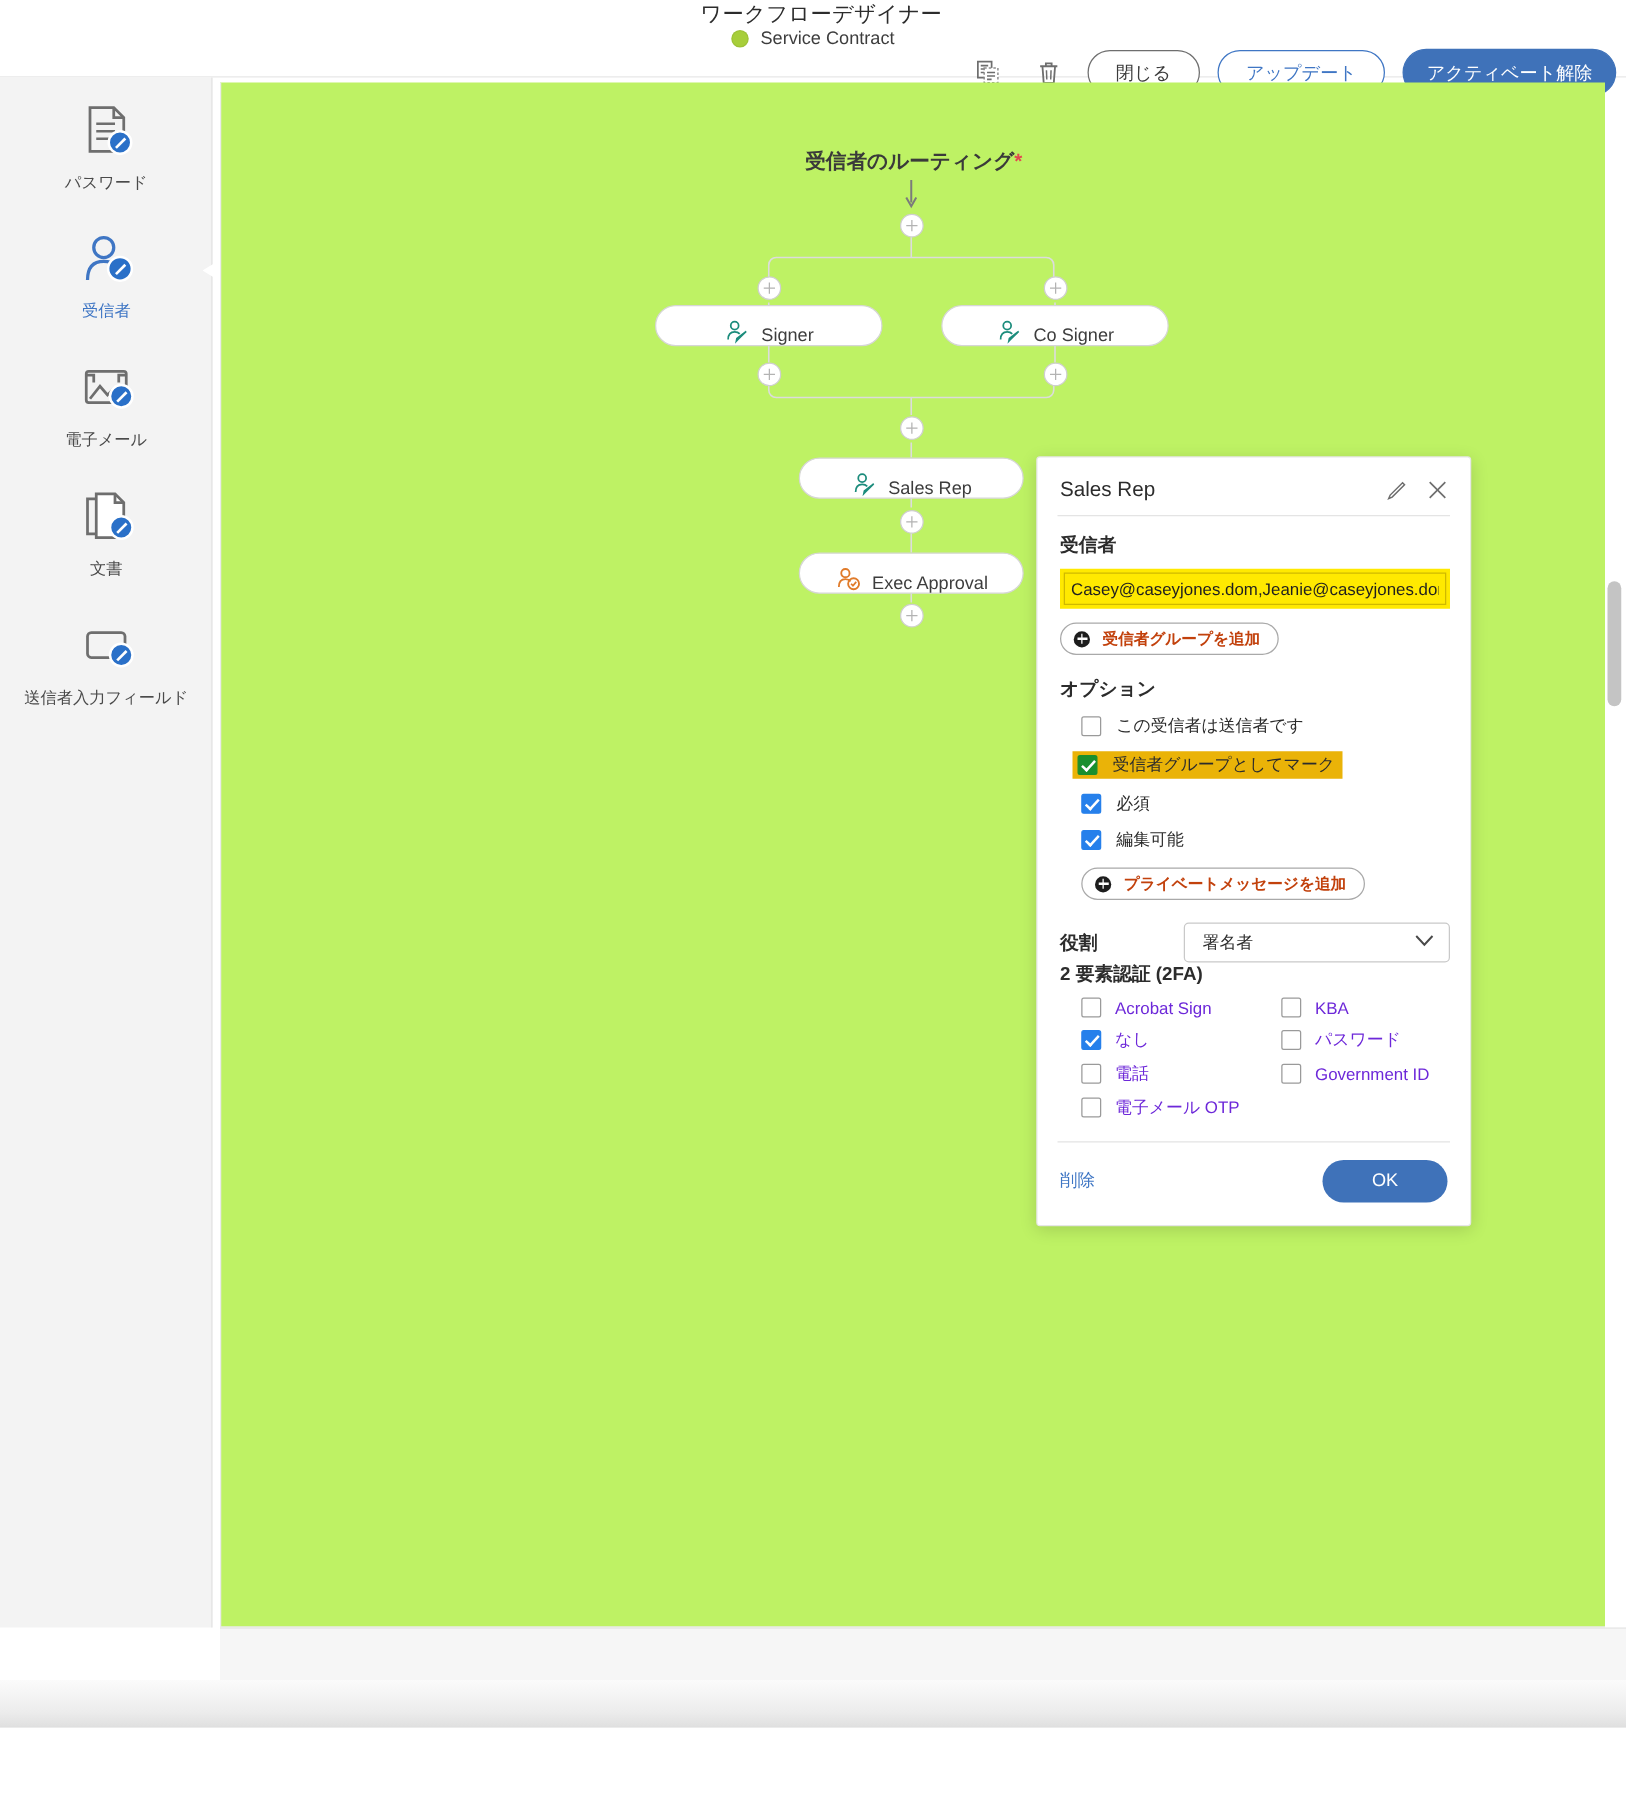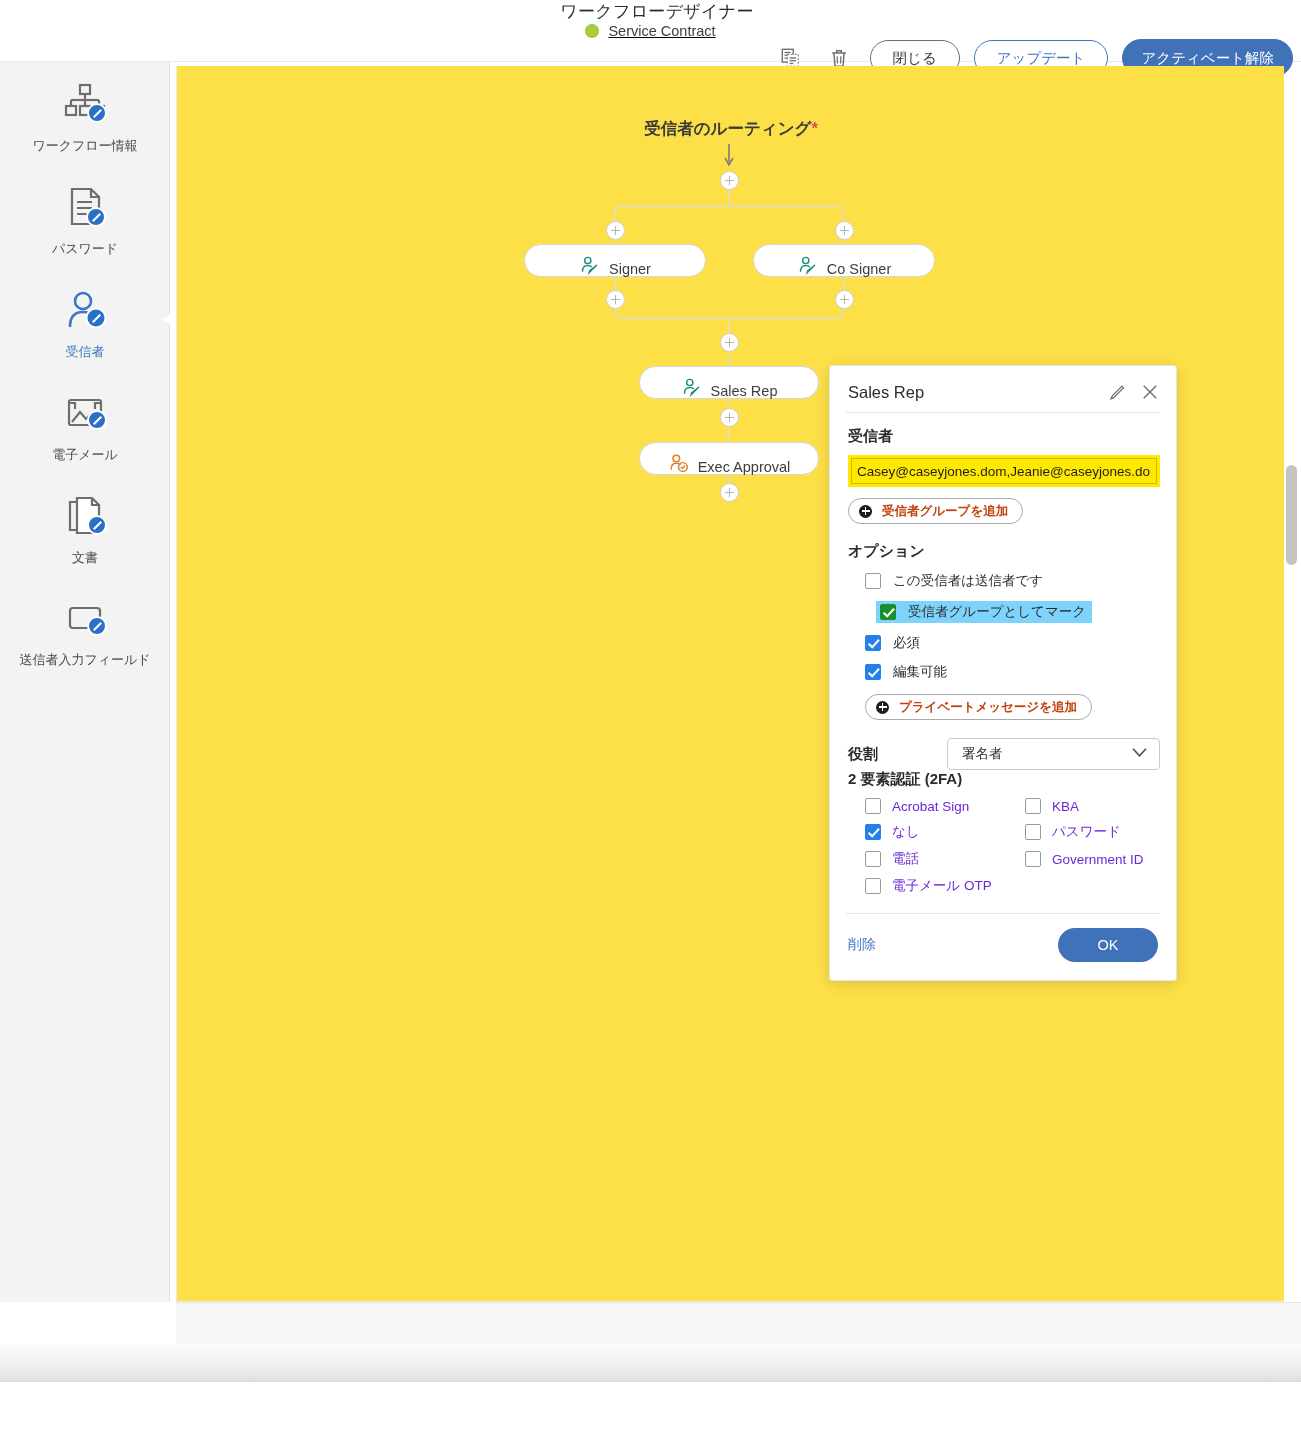--- a/index.html
+++ b/index.html
@@ -29,21 +29,21 @@
     margin-left: 13px;
     font-size: 17px;
     color: #2c2c2c;
     letter-spacing: .3px;
   }
   .tb-sep {
     width: 1px; height: 26px;
     background: #d8d8d8;
     margin: 0 18px 0 16px;
   }
-  .tb-status { display: flex; align-items: center; gap: 9px; text-decoration: underline; }
+  .tb-status { display: flex; align-items: center; gap: 9px; }
   .status-dot {
     width: 14px; height: 14px; border-radius: 50%;
     background: #a7ce3a;
     box-shadow: inset 0 0 0 1px rgba(0,0,0,.06);
   }
   .tb-docname { font-size: 14.5px; color: #3d3d3d; }
   .tb-right {
     margin-left: auto;
     display: flex; align-items: center;
     gap: 14px;
@@ -111,21 +111,21 @@
     width: 18px; height: 22px;
     background: #ffffff;
     clip-path: polygon(100% 0, 100% 100%, 0 50%);
   }
 
   
   .canvas {
     position: absolute;
     left: 176px; top: 66px;
     width: 1108px; height: 1236px;
-    background: #fde047;
+    background: #bef264;
     border: 1px solid #eaeaea;
     border-top: none; border-right: none;
     overflow: hidden;
   }
   .canvas-bottom {
     position: absolute;
     left: 176px; top: 1302px;
     width: 1125px; height: 42px;
     background: #f6f6f6;
     border-top: 1px solid #e6e6e6;
@@ -243,22 +243,22 @@
 
   .opt-head { margin-top: 18px; font-size: 15px; font-weight: bold; color: #2c2c2c; }
   .opt-row {
     display: flex; align-items: center; gap: 12px;
     margin-top: 11px;
     padding-left: 17px;
     font-size: 13.5px;
     color: #2c2c2c;
   }
   .opt-row.highlight {
-    background: #7dd3fc;
-    margin-left: 28px;
+    background: #eab308;
+    margin-left: 10px;
     padding-left: 4px;
     padding-right: 6px;
     padding-top: 2px; padding-bottom: 2px;
     width: fit-content;
   }
   .cb {
     width: 16px; height: 16px;
     border: 1.4px solid #9a9a9a;
     border-radius: 2px;
     background: #ffffff;
@@ -379,38 +379,20 @@
         </svg>
       </button>
       <div class="pill ghost">閉じる</div>
       <div class="pill outline-blue">アップデート</div>
       <div class="pill solid-blue">アクティベート解除</div>
     </div>
   </div>
 
   <div class="rail">
 
-    <div class="rail-item">
-      <div class="rail-icon">
-        <svg width="48" height="48" viewBox="0 0 48 48">
-          <rect x="19" y="5" width="10" height="9" fill="none" stroke="#6e6e6e" stroke-width="2.2"></rect>
-          <line x1="24" y1="14" x2="24" y2="20" stroke="#6e6e6e" stroke-width="2.2"></line>
-          <line x1="10" y1="20" x2="38" y2="20" stroke="#6e6e6e" stroke-width="2.2"></line>
-          <line x1="10" y1="20" x2="10" y2="26" stroke="#6e6e6e" stroke-width="2.2"></line>
-          <line x1="24" y1="20" x2="24" y2="26" stroke="#6e6e6e" stroke-width="2.2"></line>
-          <line x1="38" y1="20" x2="38" y2="26" stroke="#6e6e6e" stroke-width="2.2"></line>
-          <rect x="5" y="26" width="10" height="9" fill="none" stroke="#6e6e6e" stroke-width="2.2"></rect>
-          <rect x="19" y="26" width="10" height="9" fill="none" stroke="#6e6e6e" stroke-width="2.2"></rect>
-          <rect x="33" y="26" width="10" height="9" fill="none" stroke="#6e6e6e" stroke-width="2.2"></rect>
-          <circle cx="36" cy="33" r="9" fill="#2a70c8" stroke="#ffffff" stroke-width="2"></circle>
-          <path d="M32 36.5 L39.5 29 L41 30.5 L33.5 38 Z" fill="#ffffff"></path>
-        </svg>
-      </div>
-      <div class="rail-label">ワークフロー情報</div>
-    </div>
 
     <div class="rail-item">
       <div class="rail-icon">
         <svg width="48" height="48" viewBox="0 0 48 48">
           <path d="M11 6 H30 L38 14 V41 H11 Z" fill="none" stroke="#6e6e6e" stroke-width="2.2"></path>
           <path d="M30 6 V14 H38" fill="none" stroke="#6e6e6e" stroke-width="2.2"></path>
           <line x1="16" y1="19" x2="31" y2="19" stroke="#6e6e6e" stroke-width="2"></line>
           <line x1="16" y1="25" x2="31" y2="25" stroke="#6e6e6e" stroke-width="2"></line>
           <line x1="16" y1="31" x2="26" y2="31" stroke="#6e6e6e" stroke-width="2"></line>
           <circle cx="35" cy="34" r="9" fill="#2a70c8" stroke="#ffffff" stroke-width="2"></circle>

